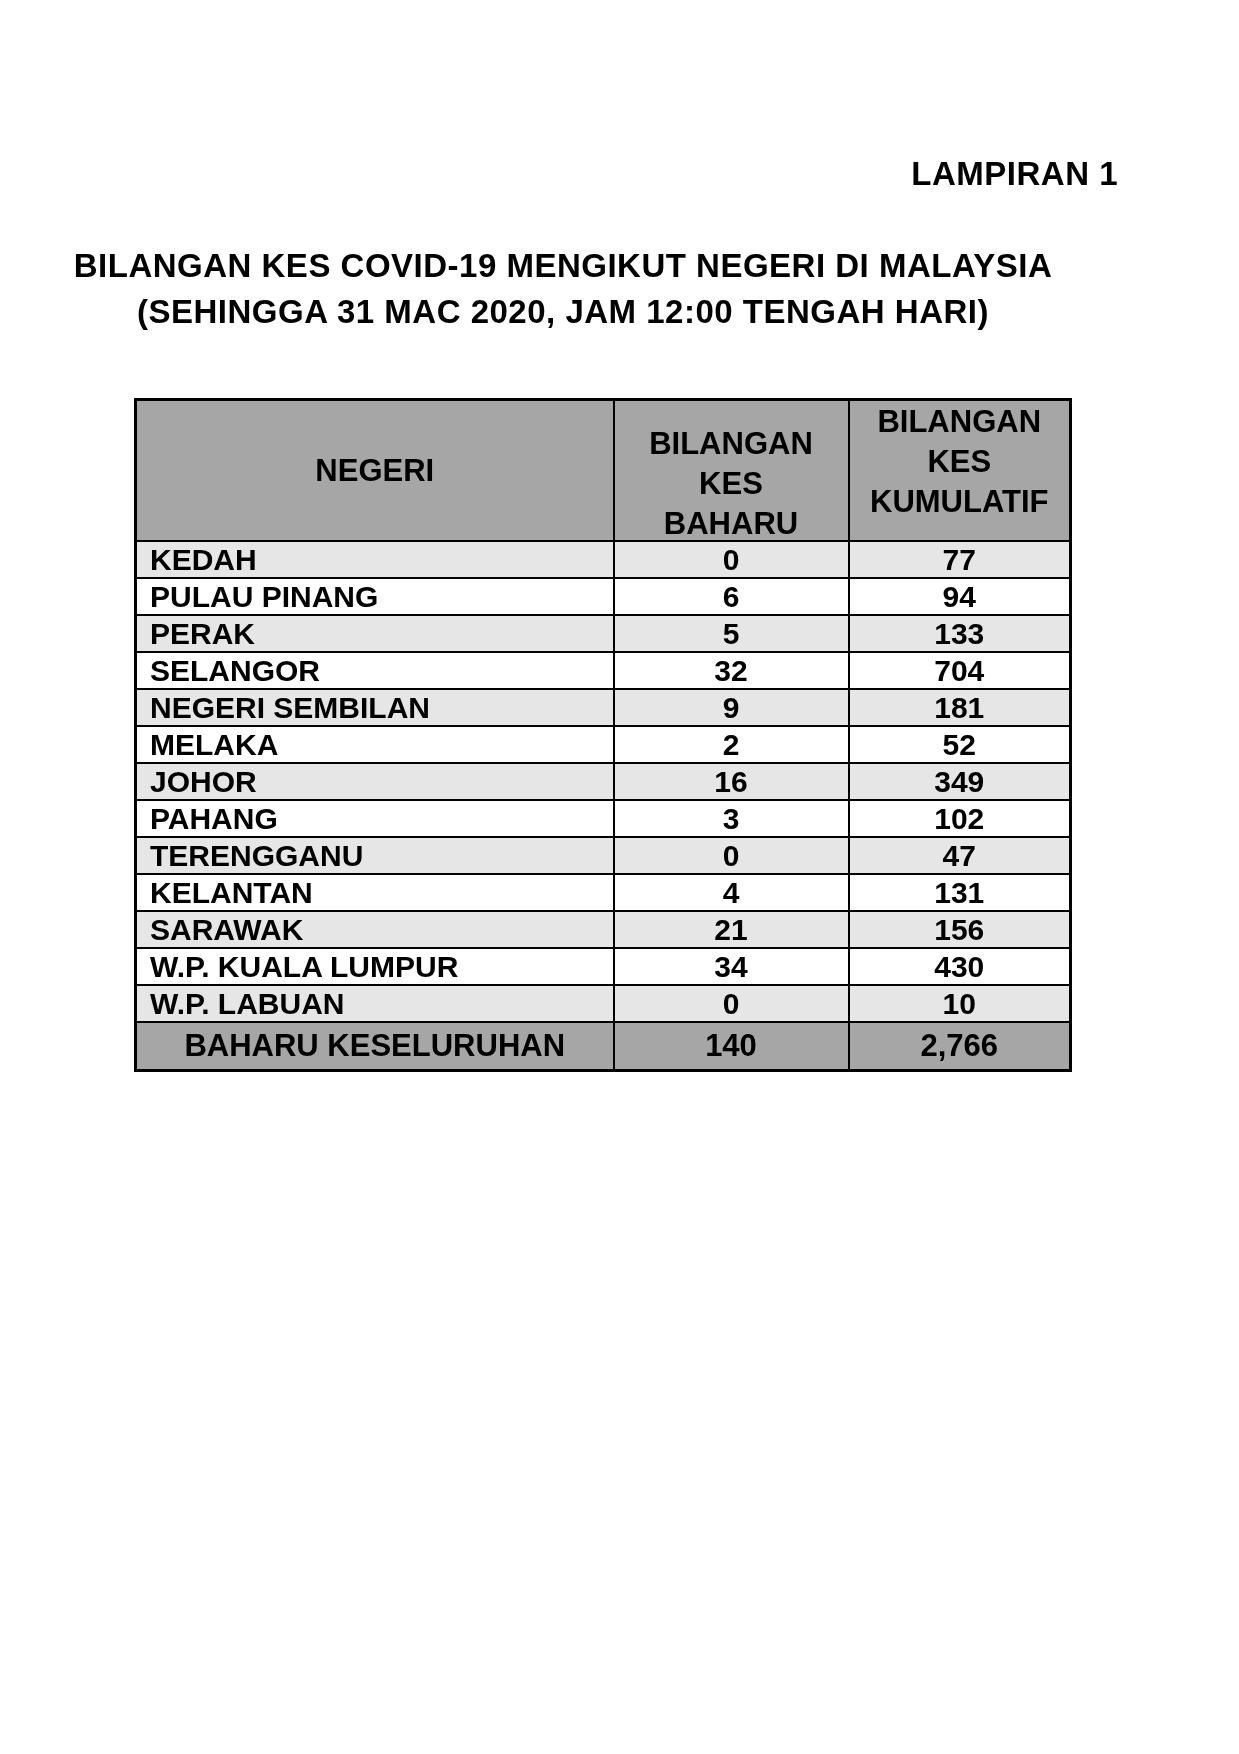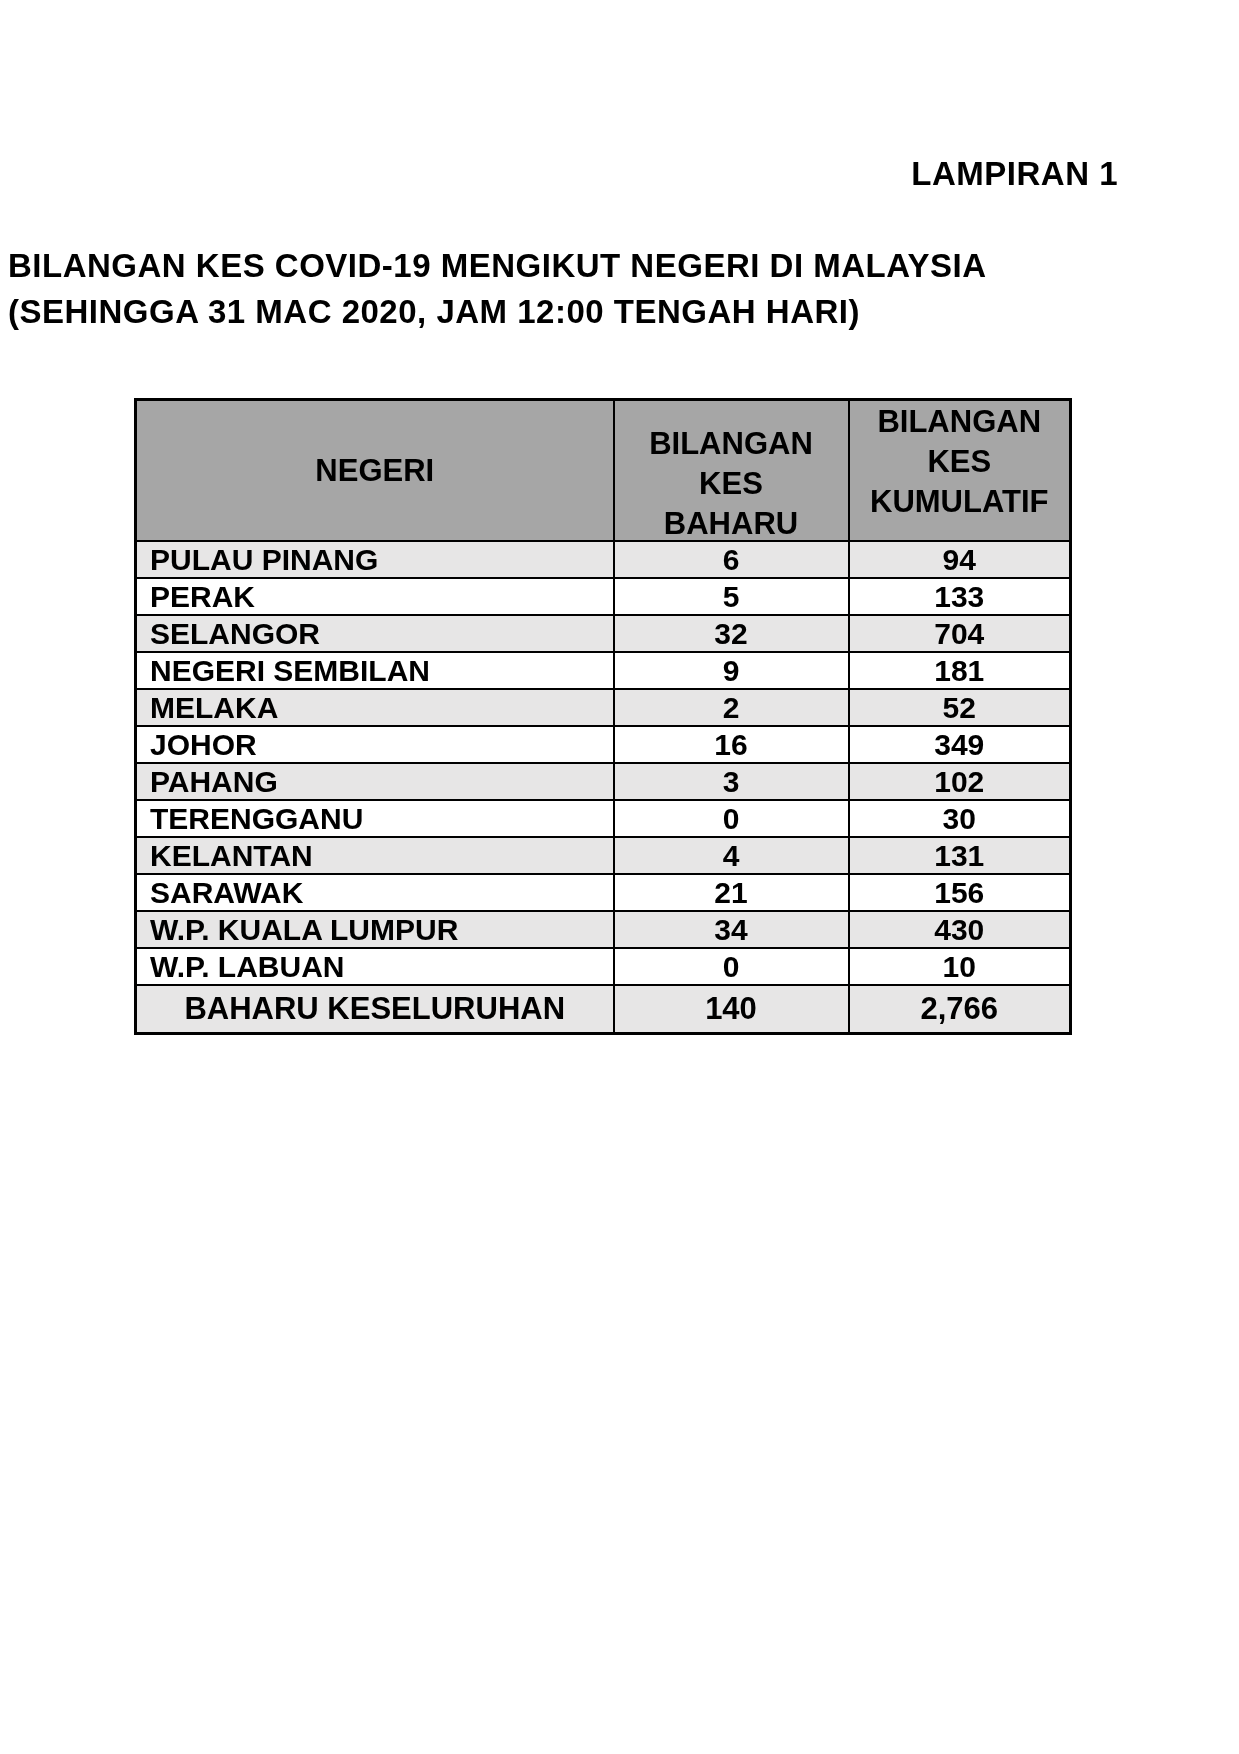--- a/index.html
+++ b/index.html
@@ -22,22 +22,23 @@
     top: 155px;
     left: 0;
     width: 1118px;
     text-align: right;
     font-size: 33px;
     letter-spacing: 0.5px;
   }
   .title-block {
     position: absolute;
     top: 243px;
-    left: 8px;
+    left: 0;
     width: 100%;
+    text-align: center;
     font-size: 33px;
     line-height: 46px;
     letter-spacing: 0.5px;
   }
   table.covid-table {
     position: absolute;
     left: 134px;
     top: 398px;
     width: 935px;
     border-collapse: collapse;
@@ -109,20 +110,25 @@
         <th class="hdr-baharu"><span class="hdr-inner">BILANGAN
 KES
 BAHARU</span></th>
         <th class="hdr-kumulatif"><span class="hdr-inner">BILANGAN
 KES
 KUMULATIF</span></th>
       </tr>
     </thead>
     <tbody>
       <tr>
+        <td class="state-cell">KEDAH</td>
+        <td class="num-cell">0</td>
+        <td class="num-cell">77</td>
+      </tr>
+      <tr>
         <td class="state-cell">PULAU PINANG</td>
         <td class="num-cell">6</td>
         <td class="num-cell">94</td>
       </tr>
       <tr>
         <td class="state-cell">PERAK</td>
         <td class="num-cell">5</td>
         <td class="num-cell">133</td>
       </tr>
       <tr>
@@ -146,21 +152,21 @@
         <td class="num-cell">349</td>
       </tr>
       <tr>
         <td class="state-cell">PAHANG</td>
         <td class="num-cell">3</td>
         <td class="num-cell">102</td>
       </tr>
       <tr>
         <td class="state-cell">TERENGGANU</td>
         <td class="num-cell">0</td>
-        <td class="num-cell">30</td>
+        <td class="num-cell">47</td>
       </tr>
       <tr>
         <td class="state-cell">KELANTAN</td>
         <td class="num-cell">4</td>
         <td class="num-cell">131</td>
       </tr>
       <tr>
         <td class="state-cell">SARAWAK</td>
         <td class="num-cell">21</td>
         <td class="num-cell">156</td>

